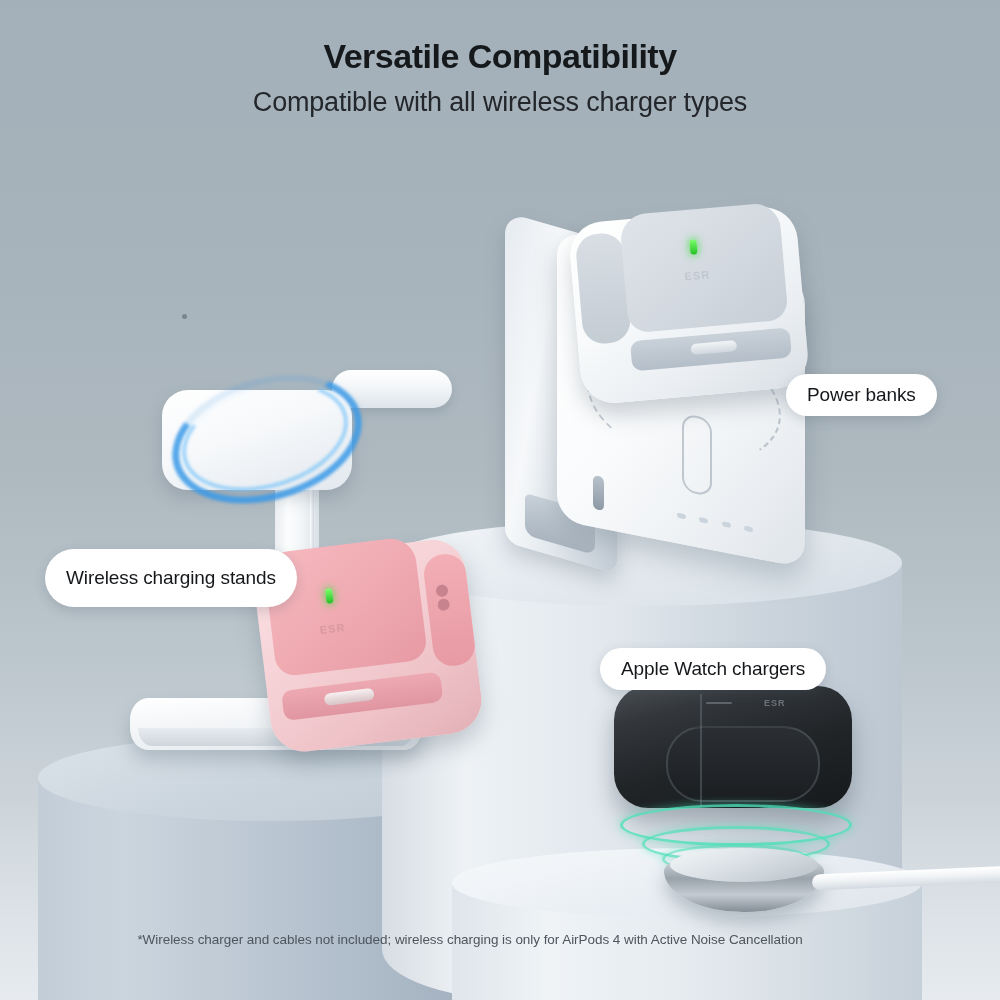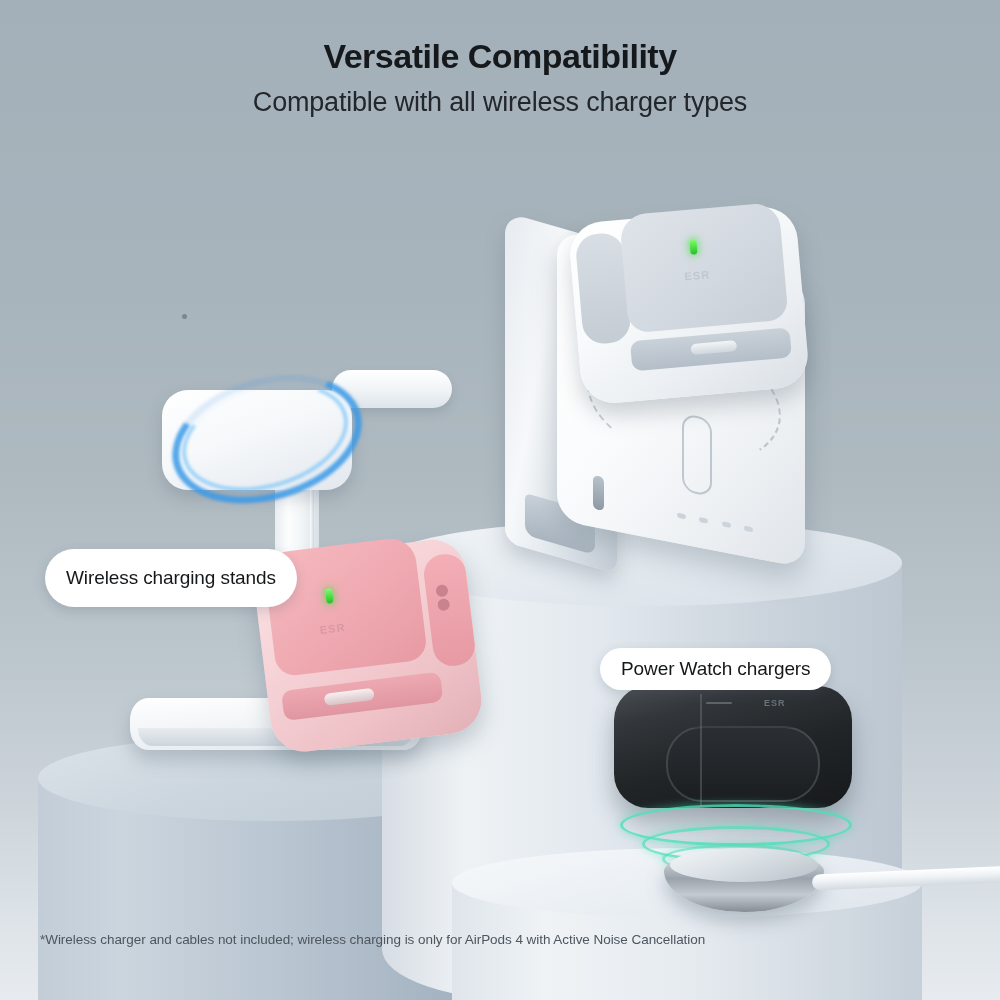--- a/index.html
+++ b/index.html
@@ -308,22 +308,22 @@
     color:#15181b;font-size:19px;font-weight:400;letter-spacing:-0.1px;
     box-shadow:0 4px 12px rgba(70,85,100,.20);
     white-space:nowrap;z-index:60;
   }
   #pill-stands{left:45px;top:549px;height:42px;padding:8px 21px;}
   #pill-banks{left:786px;top:374px;height:42px;padding:0 21px;}
   #pill-watch{left:600px;top:648px;height:42px;padding:0 21px;}
 
   
   .footnote{
-    position:absolute;left:0;top:932px;width:940px;text-align:left;
-    font-size:13.5px;color:#4d555d;letter-spacing:-0.05px;z-index:60;padding-left:40px;
+    position:absolute;left:0;top:932px;width:940px;text-align:center;
+    font-size:13.5px;color:#4d555d;letter-spacing:-0.05px;z-index:60;
   }
 </style>
 </head>
 <body>
 
 <div id="scene">
 
   <div class="header">
     <h1 class="title">Versatile Compatibility</h1>
     <p class="subtitle">Compatible with all wireless charger types</p>
@@ -401,19 +401,22 @@
     <div class="ring" id="ring2"></div>
     <div class="ring" id="ring3"></div>
     <div class="puck"></div>
     <div class="puck-top"></div>
     <div class="cable"></div>
   </div>
 
   <div class="pill" id="pill-stands">
     <span>Wireless charging stands</span>
   </div>
+  <div class="pill" id="pill-banks">
+    <span>Power banks</span>
+  </div>
   <div class="pill" id="pill-watch">
-    <span>Power Watch chargers</span>
+    <span>Apple Watch chargers</span>
   </div>
 
   <div class="footnote">*Wireless charger and cables not included; wireless charging is only for AirPods 4 with Active Noise Cancellation</div>
 
 </div>
 
 </body></html>

